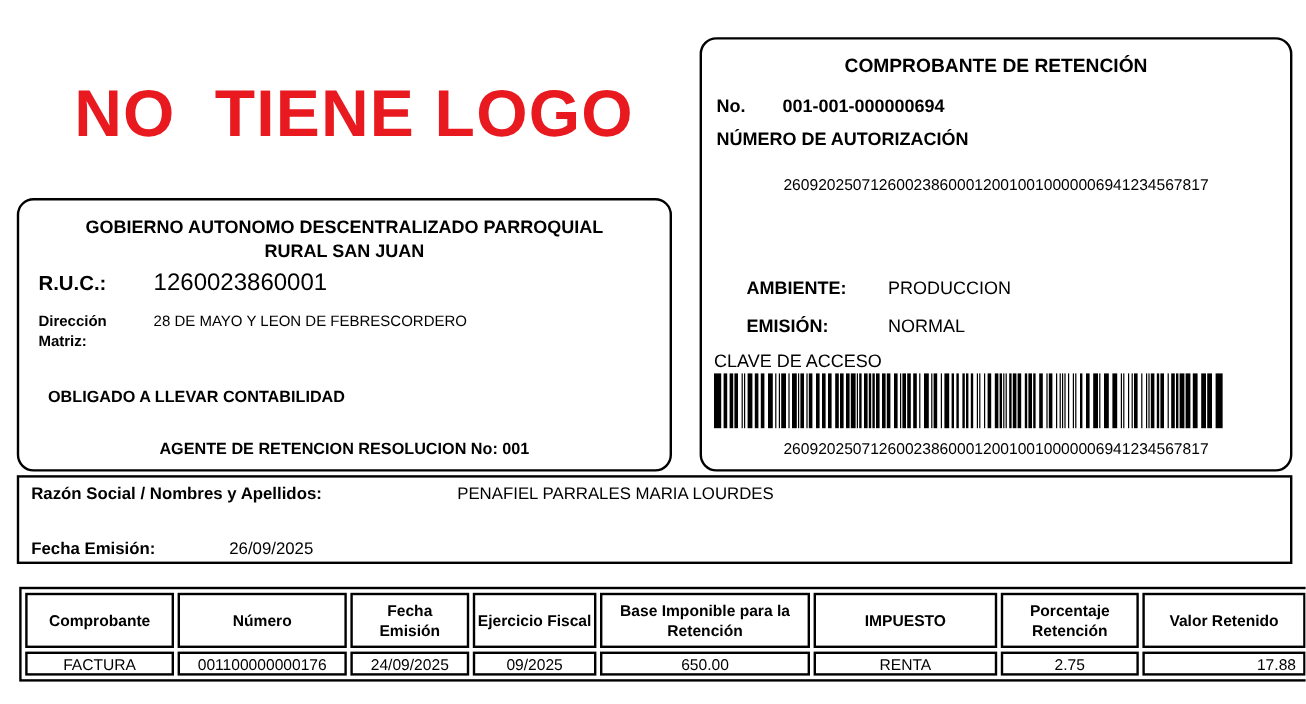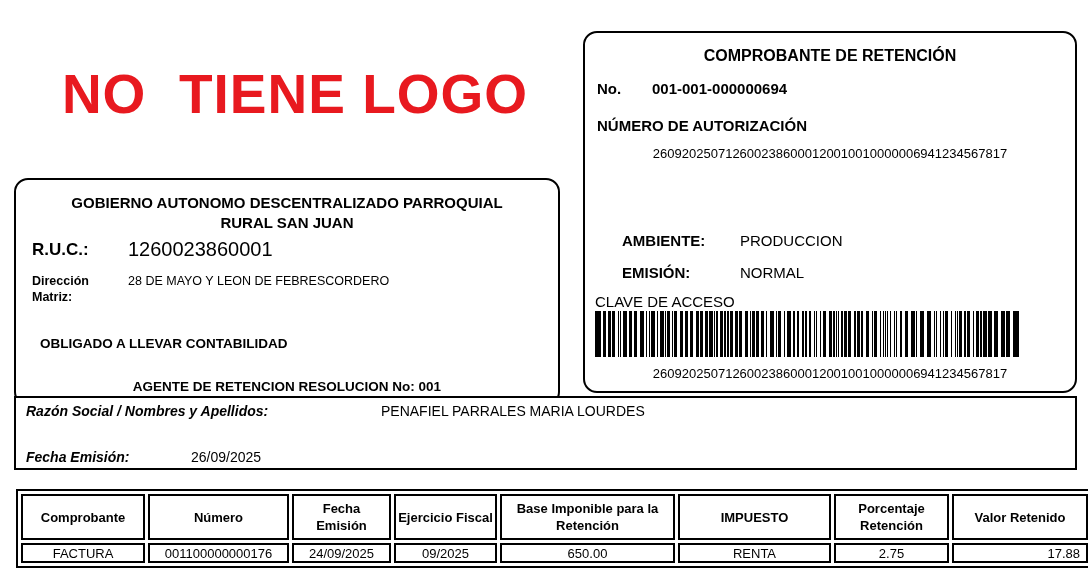--- a/index.html
+++ b/index.html
@@ -17,56 +17,56 @@
   .no-logo {
     position: absolute; left: 40px; top: 62px; width: 510px;
     font-size: 55px; font-weight: bold; letter-spacing: 1px;
     white-space: pre; text-align: center;
   }
 
   
   .box { position: absolute; border: 2px solid #000; background: #fff; }
   .rounded { border-radius: 14px; }
 
-  .issuer-box { left: 14px; top: 165px; width: 546px; height: 228px; margin-top: 13px; }
+  .issuer-box { left: 14px; top: 165px; width: 546px; height: 228px; }
   .issuer-name {
     position: absolute; top: 13px; left: 10px; right: 10px;
     text-align: center; font-weight: bold; font-size: 15px; line-height: 20px;
   }
   .ruc-row { position: absolute; top: 58px; left: 16px; }
   .ruc-label { font-weight: bold; font-size: 17px; display: inline-block; width: 96px; vertical-align: middle;}
   .ruc-value { font-size: 20px; display: inline-block; vertical-align: middle; }
   .dir-row { position: absolute; top: 93px; left: 16px; }
   .dir-label { font-weight: bold; font-size: 12.5px; display: inline-block; width: 96px; line-height: 16px; vertical-align: top; }
   .dir-value { font-size: 12.5px; display: inline-block; vertical-align: top; padding-top: 1px; }
   .contabilidad { position: absolute; top: 156px; left: 24px; font-weight: bold; font-size: 13.5px; }
   .agente { position: absolute; bottom: 10px; left: 0; right: 0; text-align: center; font-weight: bold; font-size: 13.5px; }
 
   .receipt-box { left: 583px; top: 31px; width: 494px; height: 362px; }
   .receipt-title { position: absolute; top: 14px; left: 0; right: 0; text-align: center; font-weight: bold; font-size: 16px; }
   .no-row { position: absolute; top: 47px; left: 12px; font-weight: bold; font-size: 15px; }
   .no-row .no-label { display: inline-block; width: 55px; }
-  .auth-label { position: absolute; top: 84px; left: 12px; font-weight: bold; font-size: 15px; }
+  .auth-label { position: absolute; top: 75px; left: 12px; font-weight: bold; font-size: 15px; }
   .auth-number { position: absolute; top: 113px; left: 0; right: 0; text-align: center; font-size: 13px; }
   .fecha-row { position: absolute; top: 147px; left: 12px; right: 12px; }
   .fecha-label { display: inline-block; width: 160px; font-size: 14.5px; line-height: 19px; vertical-align: middle; }
   .fecha-value { display: inline-block; font-size: 15px; vertical-align: middle; margin-left: 30px; }
   .amb-row { position: absolute; left: 37px; font-size: 15px; }
   .amb-row .lbl { font-weight: bold; display: inline-block; width: 118px; }
   .row-ambiente { top: 199px; }
   .row-emision { top: 231px; }
   .clave-label { position: absolute; top: 260px; left: 10px; font-size: 15px; }
   .barcode { position: absolute; top: 278px; left: 10px; width: 424px; height: 46px; }
   .barcode svg { display: block; width: 100%; height: 100%; }
   .clave-number { position: absolute; top: 333px; left: 0; right: 0; text-align: center; font-size: 13px; }
 
   
   .customer-box { left: 14px; top: 396px; width: 1063px; height: 74px; }
   .cust-row { position: absolute; left: 10px; font-size: 14px; }
-  .cust-row .lbl { font-weight: bold; display: inline-block; font-style: italic; }
+  .cust-row .lbl { font-weight: bold; display: inline-block; }
   .cust-row-1 { top: 5px; } .cust-row-1 .lbl { width: 355px; }
   .cust-row-2 { top: 28px; } .cust-row-2 .lbl { width: 113px; }
   .cust-row-3 { top: 51px; } .cust-row-3 .lbl { width: 165px; }
 
   
   .detail-table {
     position: absolute; left: 16px; top: 489px; width: 1056px;
     border: 2px solid #000; border-collapse: separate; border-spacing: 3px;
     background: #fff; table-layout: fixed;
   }

